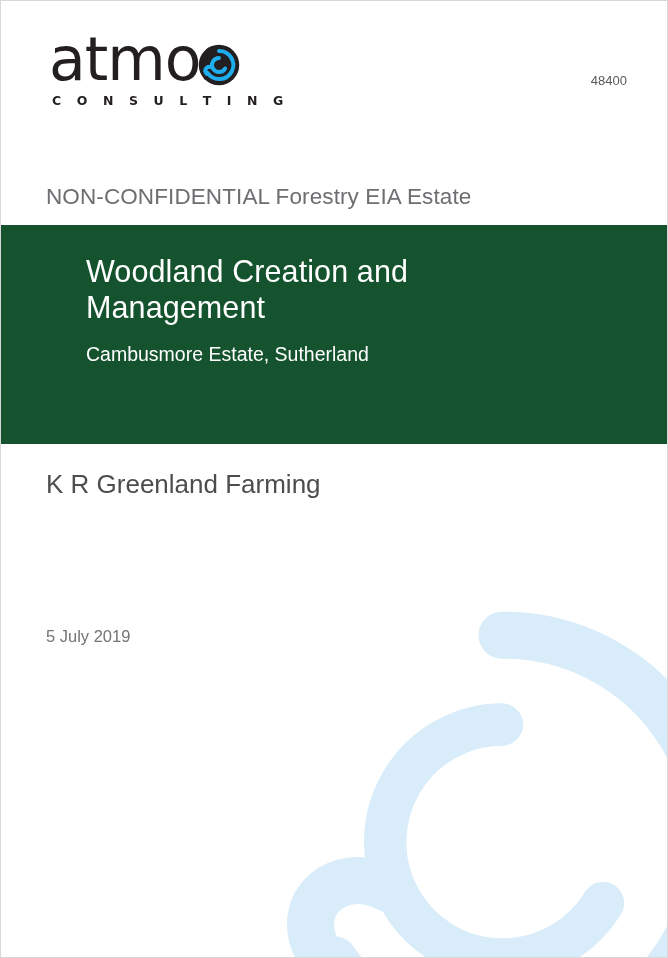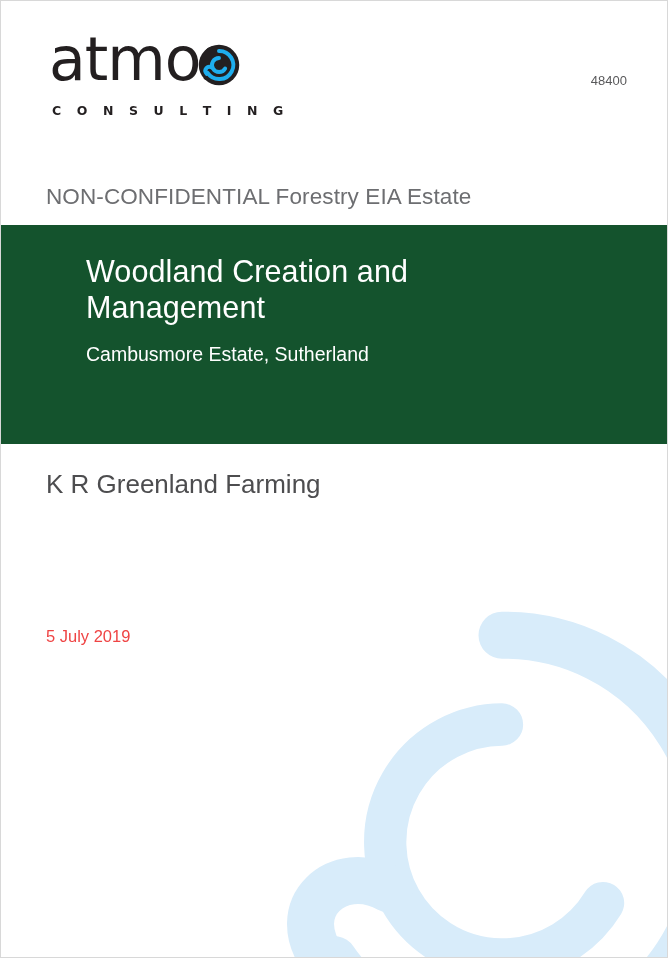--- a/index.html
+++ b/index.html
@@ -55,21 +55,21 @@
     font-weight: 400;
   }
   .logo-mark {
     position: absolute;
     left: 148px;
     top: 16px;
     width: 44px;
     height: 44px;
   }
   .logo-sub {
-    margin-top: 12px;
+    margin-top: 2px;
     font-family: "DejaVu Sans", sans-serif;
     font-size: 12.5px;
     letter-spacing: 5.6px;
     color: #231f20;
     font-weight: 700;
     padding-left: 3px;
   }
 
   
   .doc-number {
@@ -133,21 +133,21 @@
     font-weight: 400;
     z-index: 2;
   }
 
   
   .doc-date {
     position: absolute;
     left: 45px;
     top: 626px;
     font-size: 16.5px;
-    color: #ef4444;
+    color: #737373;
     z-index: 2;
   }
 </style>
 </head>
 <body>
 
 <div class="page">
 
   <svg class="bg-swirl" viewBox="0 0 200 200" aria-hidden="true">
     <g fill="none" stroke="#d8ecfa" stroke-width="20">

